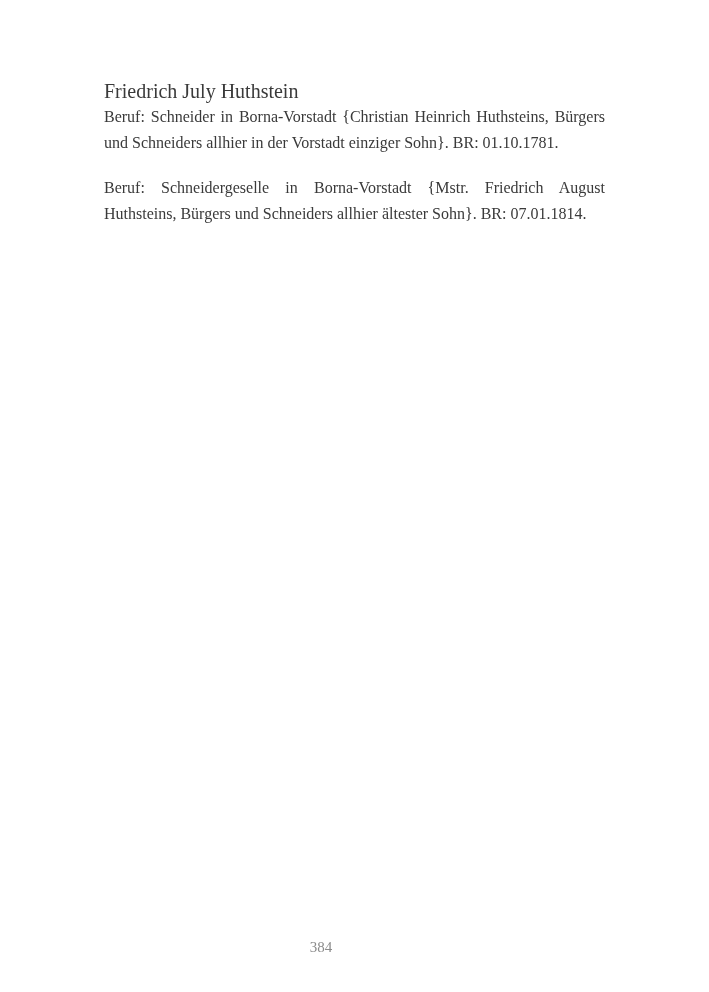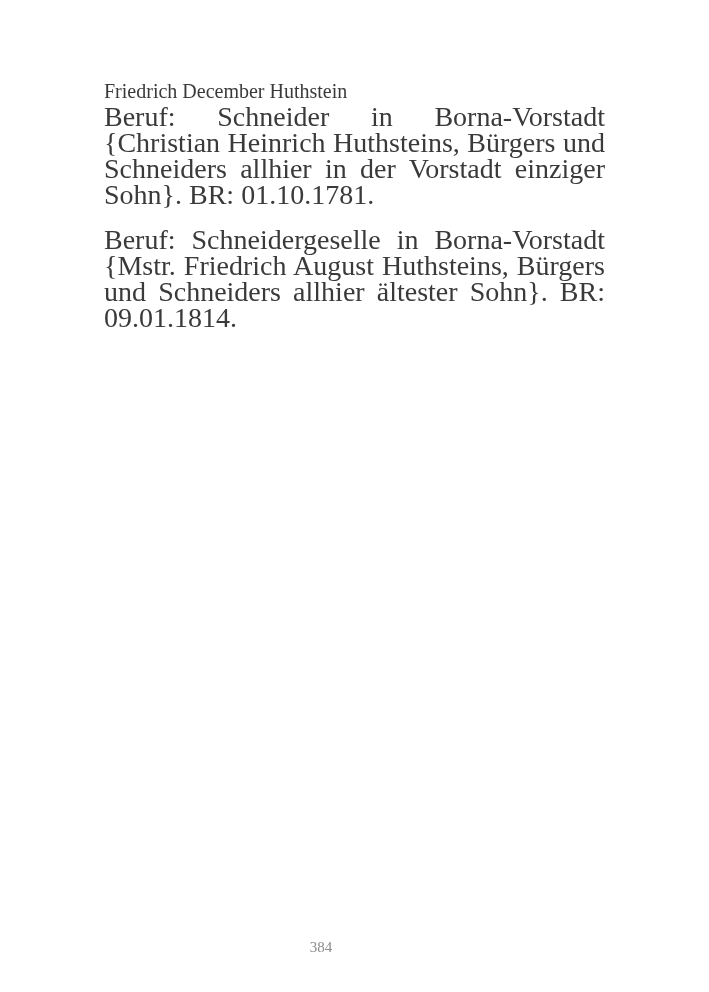--- a/index.html
+++ b/index.html
@@ -29,21 +29,21 @@
   .entry + .entry {
     margin-top: 19px;
   }
   .entry-name {
     font-size: 20px;
     line-height: 26px;
     text-align: left;
     white-space: nowrap;
   }
   .entry-details {
-    font-size: 28px;
+    font-size: 16px;
     line-height: 26px;
     text-align: justify;
     text-justify: inter-word;
   }
   .page-number {
     position: absolute;
     top: 938px;
     left: 0;
     width: 642px;
     text-align: center;
@@ -53,25 +53,25 @@
   }
 </style>
 </head>
 <body>
 
 <div class="page">
 
   <div class="content">
 
     <div class="entry">
-      <div class="entry-name">Friedrich December Huthstein</div>
+      <div class="entry-name">Friedrich July Huthstein</div>
       <div class="entry-details">Beruf: Schneider in Borna-Vorstadt {Christian Heinrich Huthsteins, Bürgers und Schneiders allhier in der Vorstadt einziger Sohn}. BR: 01.10.1781.</div>
     </div>
 
     <div class="entry">
-      <div class="entry-details">Beruf: Schneidergeselle in Borna-Vorstadt {Mstr. Friedrich August Huthsteins, Bürgers und Schneiders allhier ältester Sohn}. BR: 09.01.1814.</div>
+      <div class="entry-details">Beruf: Schneidergeselle in Borna-Vorstadt {Mstr. Friedrich August Huthsteins, Bürgers und Schneiders allhier ältester Sohn}. BR: 07.01.1814.</div>
     </div>
 
   </div>
 
   <div class="page-number">384</div>
 
 </div>
 
 </body></html>

